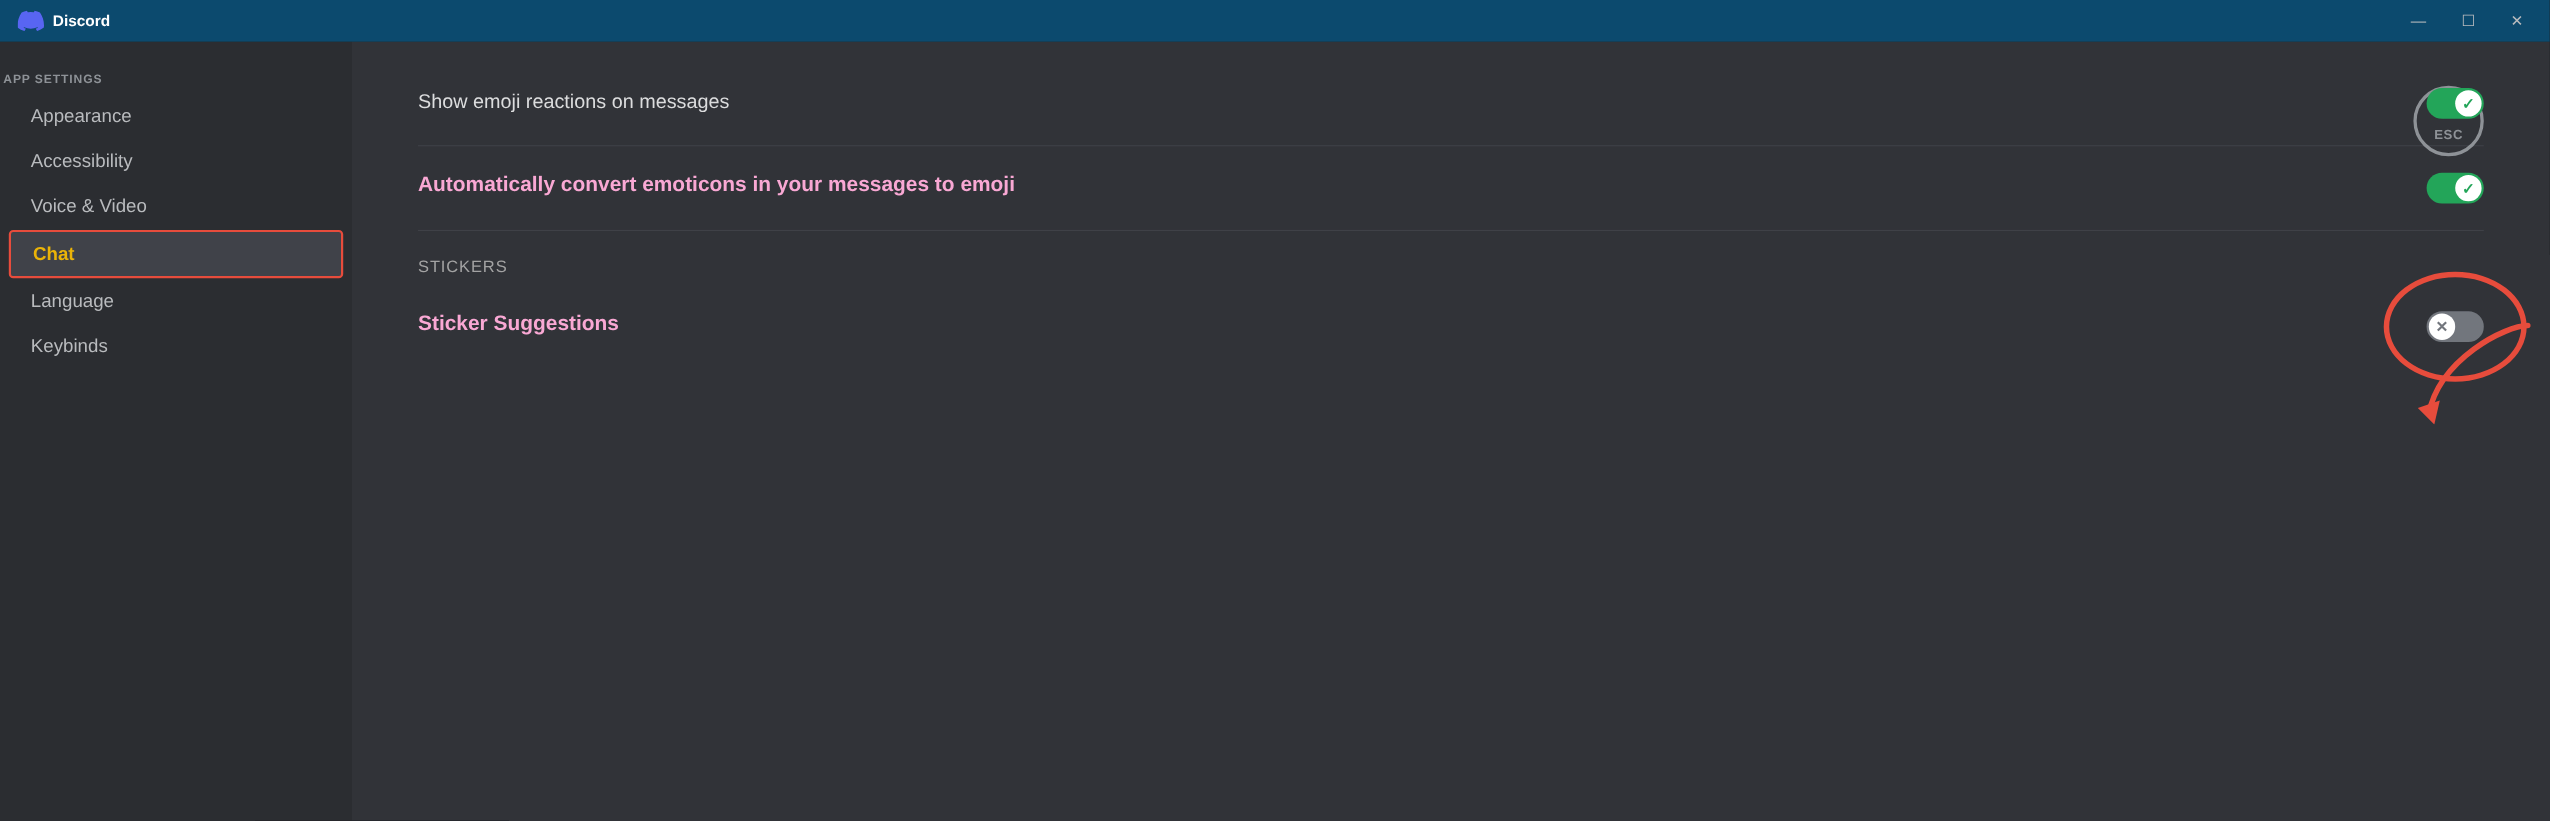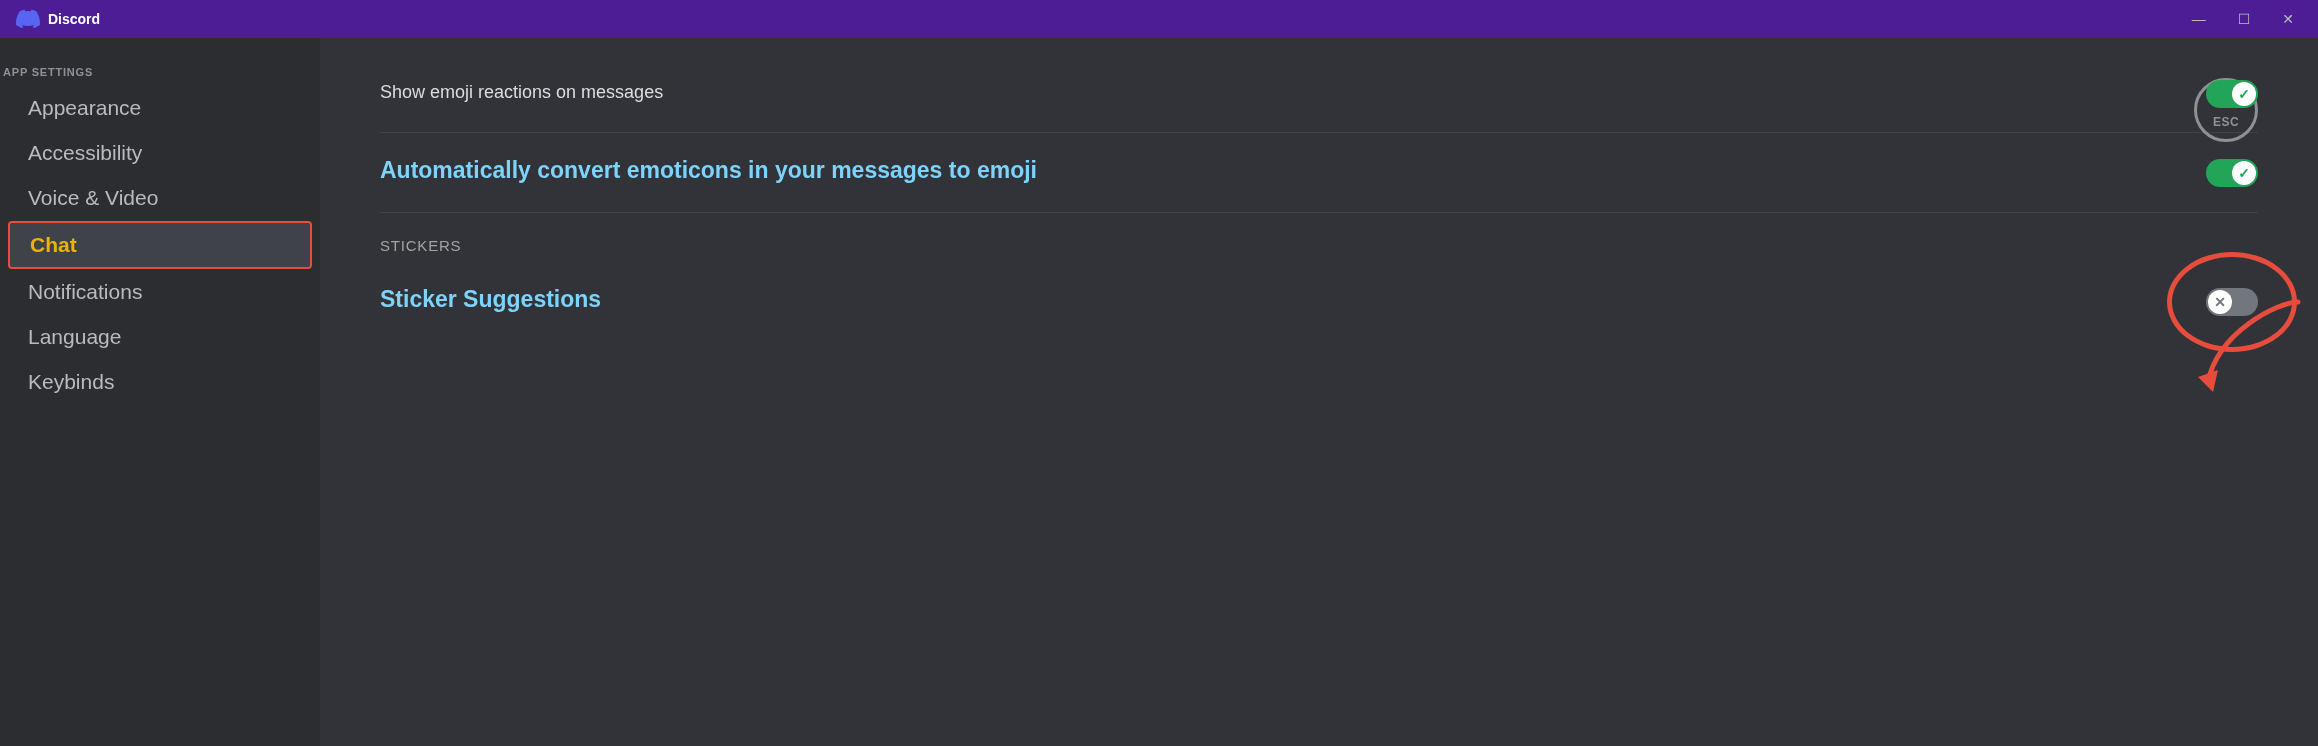--- a/index.html
+++ b/index.html
@@ -8,21 +8,21 @@
       width: 2318px;
       height: 746px;
       background: #1e1f22;
       font-family: 'Segoe UI', Arial, sans-serif;
       color: #dcddde;
       overflow: hidden;
     }
 
     .title-bar {
       height: 38px;
-      background: #4c1d95;
+      background: #0c4a6e;
       display: flex;
       align-items: center;
       justify-content: space-between;
       padding: 0 16px;
       user-select: none;
     }
 
     .title-bar-left {
       display: flex;
       align-items: center;
@@ -74,21 +74,21 @@
       text-transform: uppercase;
       letter-spacing: 0.8px;
       padding: 8px 16px 4px 3px;
       margin-bottom: 4px;
     }
 
     .sidebar-item {
       display: flex;
       align-items: center;
       padding: 10px 16px 10px 20px;
-      font-size: 21px;
+      font-size: 17px;
       font-weight: 500;
       color: #b9bbbe;
       cursor: pointer;
       border-radius: 4px;
       margin: 1px 8px;
       transition: background 0.1s, color 0.1s;
     }
 
     .sidebar-item.chat-active {
       border: 2px solid #e74c3c;
@@ -124,22 +124,22 @@
 
     .setting-title {
       font-size: 18px;
       font-weight: 400;
       color: #dcddde;
       margin-bottom: 4px;
     }
 
     .setting-title.bold {
       font-weight: 700;
-      font-size: 23px;
-      color: #7dd3fc;
+      font-size: 19px;
+      color: #f9a8d4;
     }
 
     .setting-description {
       font-size: 15px;
       color: #8e9297;
       margin-top: 4px;
       line-height: 1.4;
     }
 
     .section-label {
@@ -274,23 +274,20 @@
       <span>Appearance</span>
     </div>
     <div class="sidebar-item">
       <span>Accessibility</span>
     </div>
     <div class="sidebar-item">
       <span>Voice &amp; Video</span>
     </div>
     <div class="sidebar-item chat-active">
       <span>Chat</span>
-    </div>
-    <div class="sidebar-item">
-      <span>Notifications</span>
     </div>
     <div class="sidebar-item">
       <span>Language</span>
     </div>
     <div class="sidebar-item">
       <span>Keybinds</span>
     </div>
   </nav>
 
   <main class="main-content">

